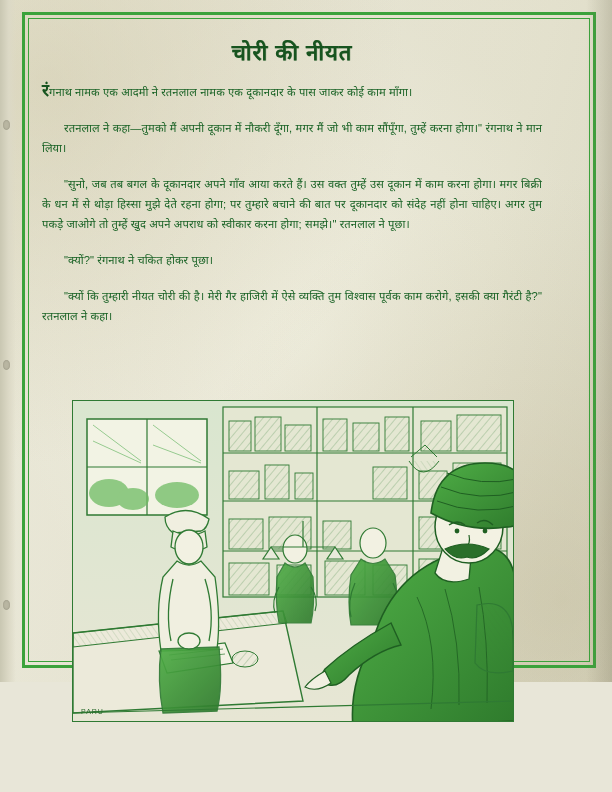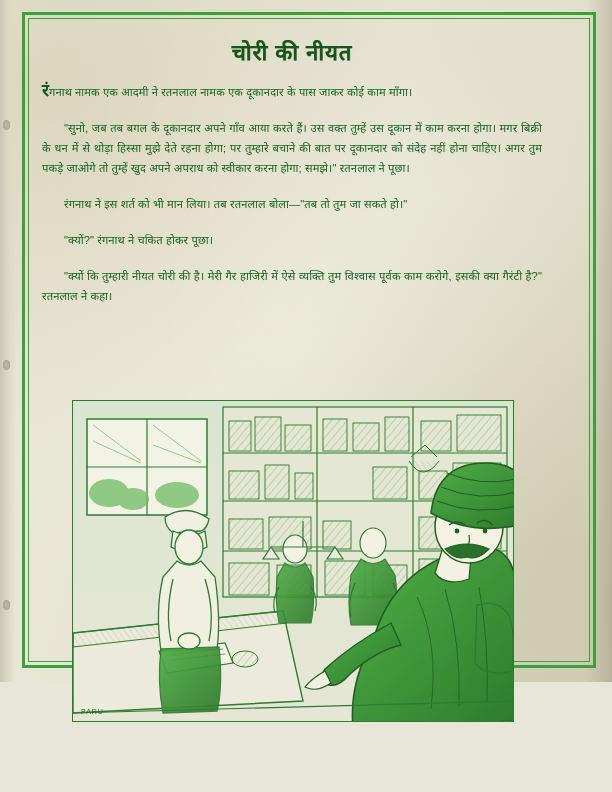--- a/index.html
+++ b/index.html
@@ -141,22 +141,22 @@
   <div class="punch" style="top:600px"></div>
 
   <div class="frame-outer"></div>
   <div class="frame-inner"></div>
 
   <div class="content">
     <div class="title">चोरी की नीयत</div>
 
     <div class="story">
       <p class="first"><span class="dropcap">रं</span><span>गनाथ नामक एक आदमी ने रतनलाल नामक एक दूकानदार के पास जाकर कोई काम माँगा।</span></p>
+      <p>रतनलाल ने कहा—तुमको मैं अपनी दूकान में नौकरी दूँगा, मगर मैं जो भी काम सौंपूँगा, तुम्हें करना होगा।" रंगनाथ ने मान लिया।</p>
       <p>"सुनो, जब तब बगल के दूकानदार अपने गाँव आया करते हैं। उस वक्त तुम्हें उस दूकान में काम करना होगा। मगर बिक्री के धन में से थोड़ा हिस्सा मुझे देते रहना होगा; पर तुम्हारे बचाने की बात पर दूकानदार को संदेह नहीं होना चाहिए। अगर तुम पकड़े जाओगे तो तुम्हें खुद अपने अपराध को स्वीकार करना होगा; समझे।" रतनलाल ने पूछा।</p>
-      <p>रंगनाथ ने इस शर्त को भी मान लिया। तब रतनलाल बोला—"तब तो तुम जा सकते हो।"</p>
       <p>"क्यों?" रंगनाथ ने चकित होकर पूछा।</p>
       <p>"क्यों कि तुम्हारी नीयत चोरी की है। मेरी गैर हाजिरी में ऐसे व्यक्ति तुम विश्वास पूर्वक काम करोगे, इसकी क्या गैरंटी है?" रतनलाल ने कहा।</p>
     </div>
   </div>
 
   <div class="illus-wrap">
     <svg class="illus" viewBox="0 0 440 320" preserveAspectRatio="none">
       <defs>
         <linearGradient id="gwall" x1="0" y1="0" x2="0" y2="1">
           <stop offset="0%" stop-color="#d9e6cf"></stop>

